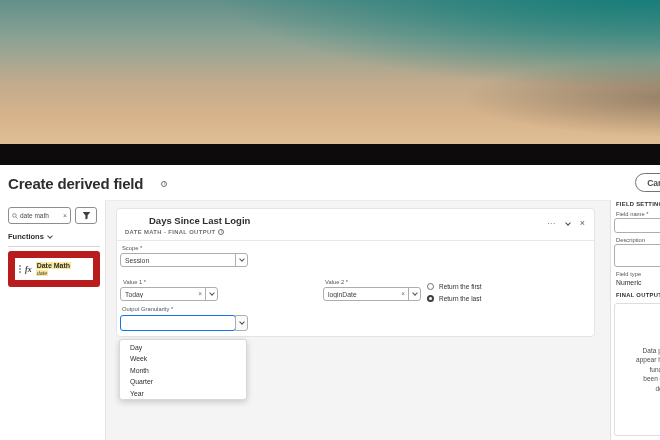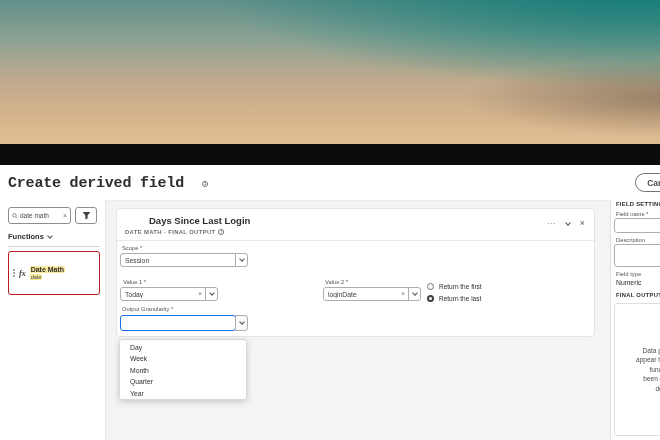--- a/index.html
+++ b/index.html
@@ -11,21 +11,21 @@
   .hero{position:absolute;left:0;top:0;width:660px;height:144px;
     background:
       radial-gradient(120% 130% at 98% -10%, rgba(10,122,118,.95) 0%, rgba(10,122,118,.5) 28%, rgba(10,122,118,0) 55%),
       radial-gradient(55% 45% at 103% 68%, rgba(95,80,64,.5) 0%, rgba(95,80,64,0) 60%),
       linear-gradient(180deg,#61908a 0%, #8da394 28%, #c3ab8d 58%, #d7b48c 82%, #dfbd95 100%);}
   .black-bar{position:absolute;left:0;top:144px;width:660px;height:21px;background:#0d0b0c;}
 
   
   .app-header{position:absolute;left:0;top:165px;width:660px;height:35px;background:#fff;}
   .page-title{position:absolute;left:8px;top:10px;font-size:15px;font-weight:bold;
-    color:#2e2e2e;letter-spacing:-0.2px;display:flex;align-items:center;gap:18px;font-family:Liberation Mono, monospace;}
+    color:#2e2e2e;letter-spacing:-0.2px;display:flex;align-items:center;gap:18px;}
   .info{display:inline-flex;align-items:center;justify-content:center;width:6px;height:6px;
     border:1px solid #6e6e6e;border-radius:50%;font-size:4.5px;line-height:1;color:#6e6e6e;
     font-weight:normal;flex:0 0 auto;}
   .title-info{margin-top:1px;}
   .btn-cancel{position:absolute;top:8px;right:-27px;height:19px;padding:0 11px;
     border:1.5px solid #747474;border-radius:10px;background:#fff;font-size:8.5px;
     font-weight:bold;color:#4b4b4b;font-family:inherit;}
 
   
   .app-body{position:absolute;left:0;top:200px;width:660px;height:240px;}
@@ -36,21 +36,21 @@
     border-radius:3px;display:flex;align-items:center;padding:0 3px;gap:2px;background:#fff;}
   .search-val{flex:1;font-size:6.5px;color:#4b4b4b;white-space:nowrap;overflow:hidden;}
   .clear-x{font-size:7px;color:#6e6e6e;line-height:1;}
   .filter-btn{position:absolute;left:75px;top:7px;width:22px;height:17px;border:1px solid #8e8e8e;
     border-radius:3px;background:#fff;display:flex;align-items:center;justify-content:center;padding:0;}
   .functions-row{position:absolute;left:8px;top:32px;display:flex;align-items:center;gap:4px;
     font-size:7.5px;font-weight:bold;color:#2e2e2e;}
   .chev{width:4px;height:4px;border-right:1px solid #4b4b4b;border-bottom:1px solid #4b4b4b;
     display:inline-block;transform:rotate(45deg);margin-top:-2px;}
   .sb-divider{position:absolute;left:8px;top:46px;width:92px;height:1px;background:#d5d5d5;}
-  .fn-item{position:absolute;left:8px;top:51px;width:92px;height:44px;border:1px solid #b91c1c;
+  .fn-item{position:absolute;left:8px;top:51px;width:92px;height:30px;border:7px solid #b91c1c;
     border-radius:3px;background:#fff;display:flex;align-items:center;padding:11px 4px;gap:4px;}
   .drag-dots{width:2px;height:2px;border-radius:50%;background:#8a8a8a;margin-top:-6px;
     box-shadow:0 3px 0 #8a8a8a,0 6px 0 #8a8a8a;flex:0 0 auto;}
   .fx{font-family:"Liberation Serif",serif;font-style:italic;font-weight:bold;font-size:8px;
     color:#3e3e3e;flex:0 0 auto;}
   .fn-text{display:flex;flex-direction:column;align-items:flex-start;gap:1px;}
   .hl{background:#f7e89b;}
   .fn-title{font-size:7px;font-weight:600;color:#2e2e2e;padding:0 1px;}
   .fn-sub{font-size:5.5px;font-style:italic;color:#4b4b4b;padding:0 1px;}
 

